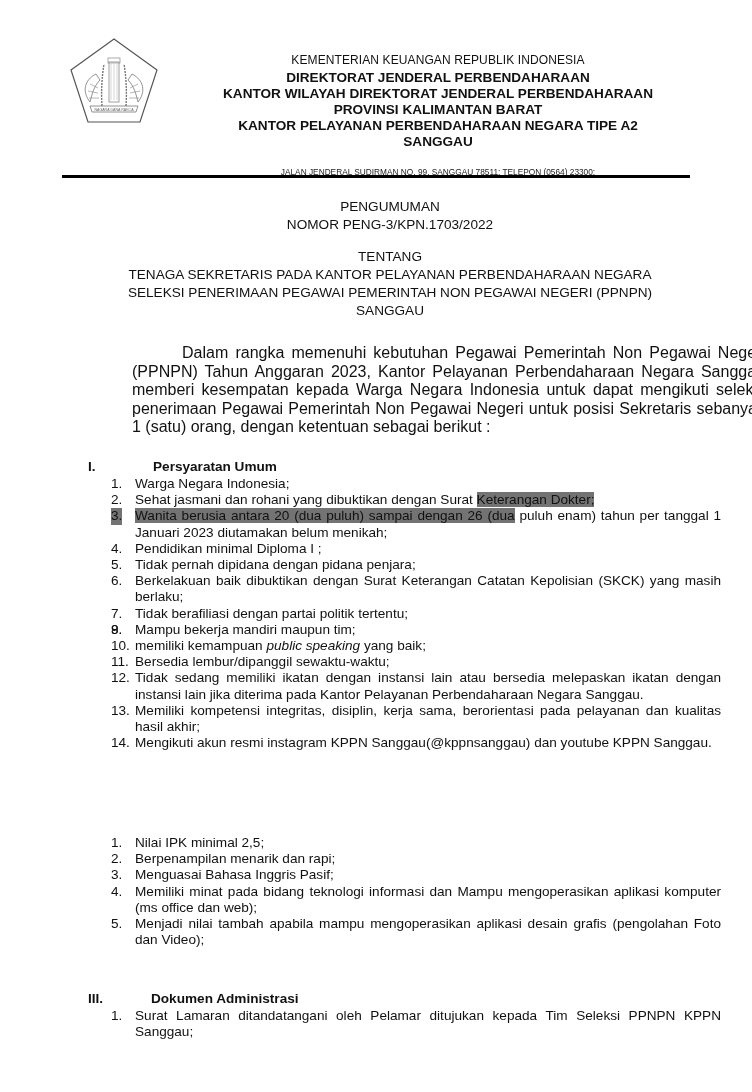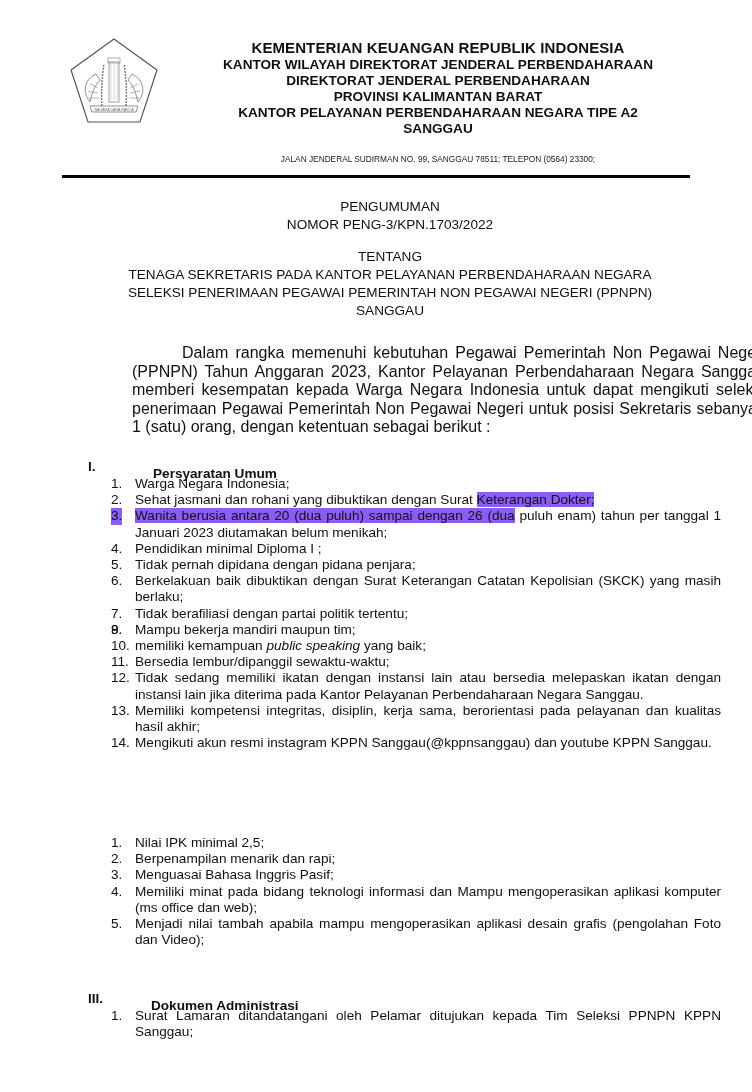--- a/index.html
+++ b/index.html
@@ -3,44 +3,44 @@
 <meta charset="utf-8">
 <style>
   html, body { margin: 0; padding: 0; background: #ffffff; }
   body { width: 752px; height: 1092px; overflow: hidden; position: relative;
          font-family: "Liberation Sans", sans-serif; color: #111; }
   .page { position: absolute; left: 0; top: 0; width: 752px; height: 1092px; }
 
   
   .logo { position: absolute; left: 68px; top: 36px; width: 92px; height: 92px; }
   .kop { position: absolute; left: 178px; top: 38px; width: 520px; text-align: center; }
-  .kop .l1 { font-weight: bold; font-size: 15px; line-height: 19px; letter-spacing: 0.1px; }
+  .kop .l1 { font-weight: normal; font-size: 12px; line-height: 19px; letter-spacing: 0.1px; margin-top: 13px; }
   .kop .l2 { font-weight: bold; font-size: 13.6px; line-height: 16px; }
   .kop .addr { font-size: 8.3px; line-height: 10px; margin-top: 17px; color: #222; }
   .rule { position: absolute; left: 62px; top: 175px; width: 628px; height: 3px; background: #000; }
 
   
   .title { position: absolute; left: 60px; width: 660px; text-align: center; font-size: 13.6px; line-height: 18px; }
   .t1 { top: 198px; }
   .t2 { top: 248px; }
 
   
   .para { position: absolute; left: 88px; top: 344px; width: 633px; font-size: 16px; line-height: 18.5px;
           text-align: justify; text-indent: 50px; margin-left: 44px; }
 
   
   .section { position: absolute; left: 88px; width: 633px; font-size: 13.6px; }
   .sec-head { position: relative; height: 18px; line-height: 18px; font-weight: bold; }
   .sec-num { position: absolute; left: 0; top: 0; }
-  .sec-title { position: absolute; left: 22px; top: 7px; padding-left: 43px; }
+  .sec-title { position: absolute; left: 22px; top: 0; padding-left: 43px; }
   .items { list-style: none; margin: 0; padding: 0; }
   .item { position: relative; padding-left: 47px; line-height: 16.2px; text-align: justify; }
   .item .num { position: absolute; left: 23px; top: 0; }
   .item .num.wide { left: 23px; }
-  .hl { background: #8b5cf6; }
+  .hl { background: #737373; }
   .s1 { top: 458px; }
   .s2 { top: 835px; }
   .s3 { top: 990px; }
   .s3 .sec-title { left: 20px; }
 </style>
 </head>
 <body>
 
 <div class="page">
 
@@ -59,22 +59,22 @@
     <rect x="41" y="26" width="10" height="40" fill="none" stroke="#888" stroke-width="0.8"></rect>
     <path d="M43,28 L43,64 M46,28 L46,64 M49,28 L49,64" stroke="#bbb" stroke-width="0.6"></path>
     <rect x="40" y="22" width="12" height="5" fill="none" stroke="#888" stroke-width="0.7"></rect>
 
     <path d="M22,70 L70,70 L68,76 L24,76 Z" fill="none" stroke="#777" stroke-width="0.8"></path>
     <text x="46" y="74.8" font-size="3.6" text-anchor="middle" fill="#666" font-family="Liberation Sans, sans-serif">NAGARA DANA RAKCA</text>
   </svg>
 
   <div class="kop">
     <div class="l1">KEMENTERIAN KEUANGAN REPUBLIK INDONESIA</div>
+    <div class="l2">DIREKTORAT JENDERAL PERBENDAHARAAN</div>
     <div class="l2">KANTOR WILAYAH DIREKTORAT JENDERAL PERBENDAHARAAN</div>
-    <div class="l2">DIREKTORAT JENDERAL PERBENDAHARAAN</div>
     <div class="l2">PROVINSI KALIMANTAN BARAT</div>
     <div class="l2">KANTOR PELAYANAN PERBENDAHARAAN NEGARA TIPE A2</div>
     <div class="l2">SANGGAU</div>
     <div class="addr">JALAN JENDERAL SUDIRMAN NO. 99, SANGGAU 78511; TELEPON (0564) 23300;</div>
   </div>
   <div class="rule"></div>
 
   <div class="title t1">
     <div>PENGUMUMAN</div>
     <div>NOMOR PENG-3/KPN.1703/2022</div>

